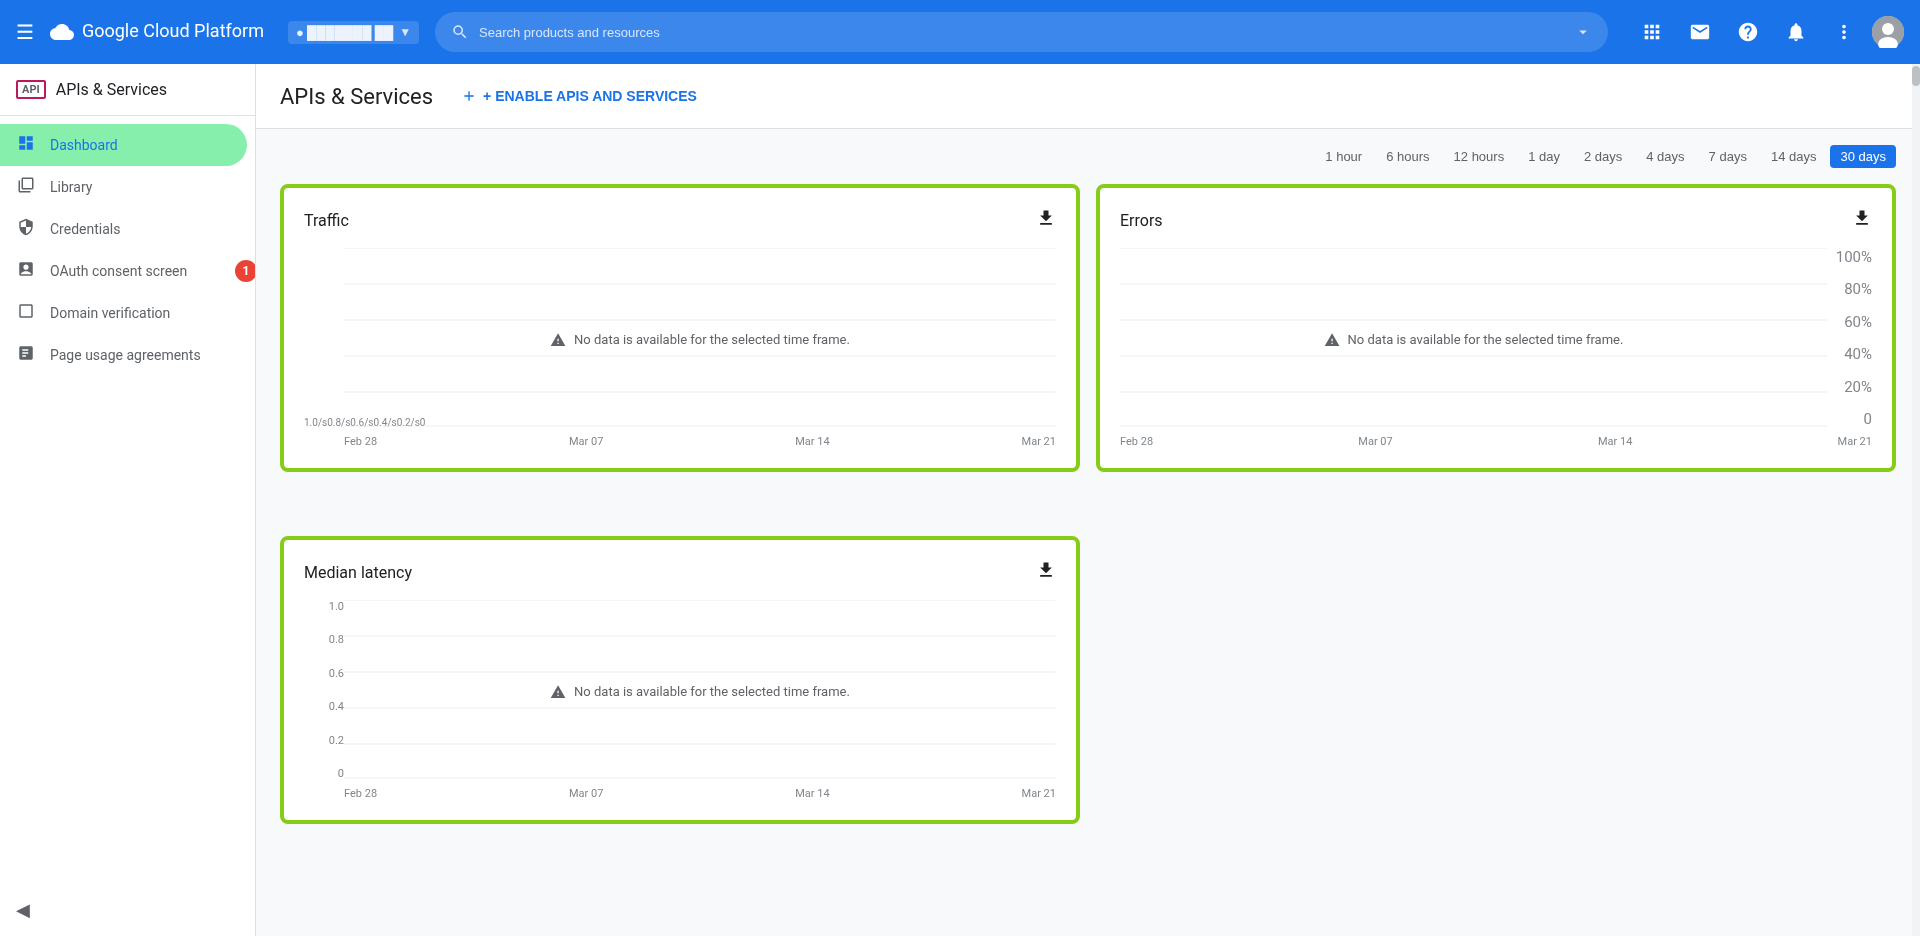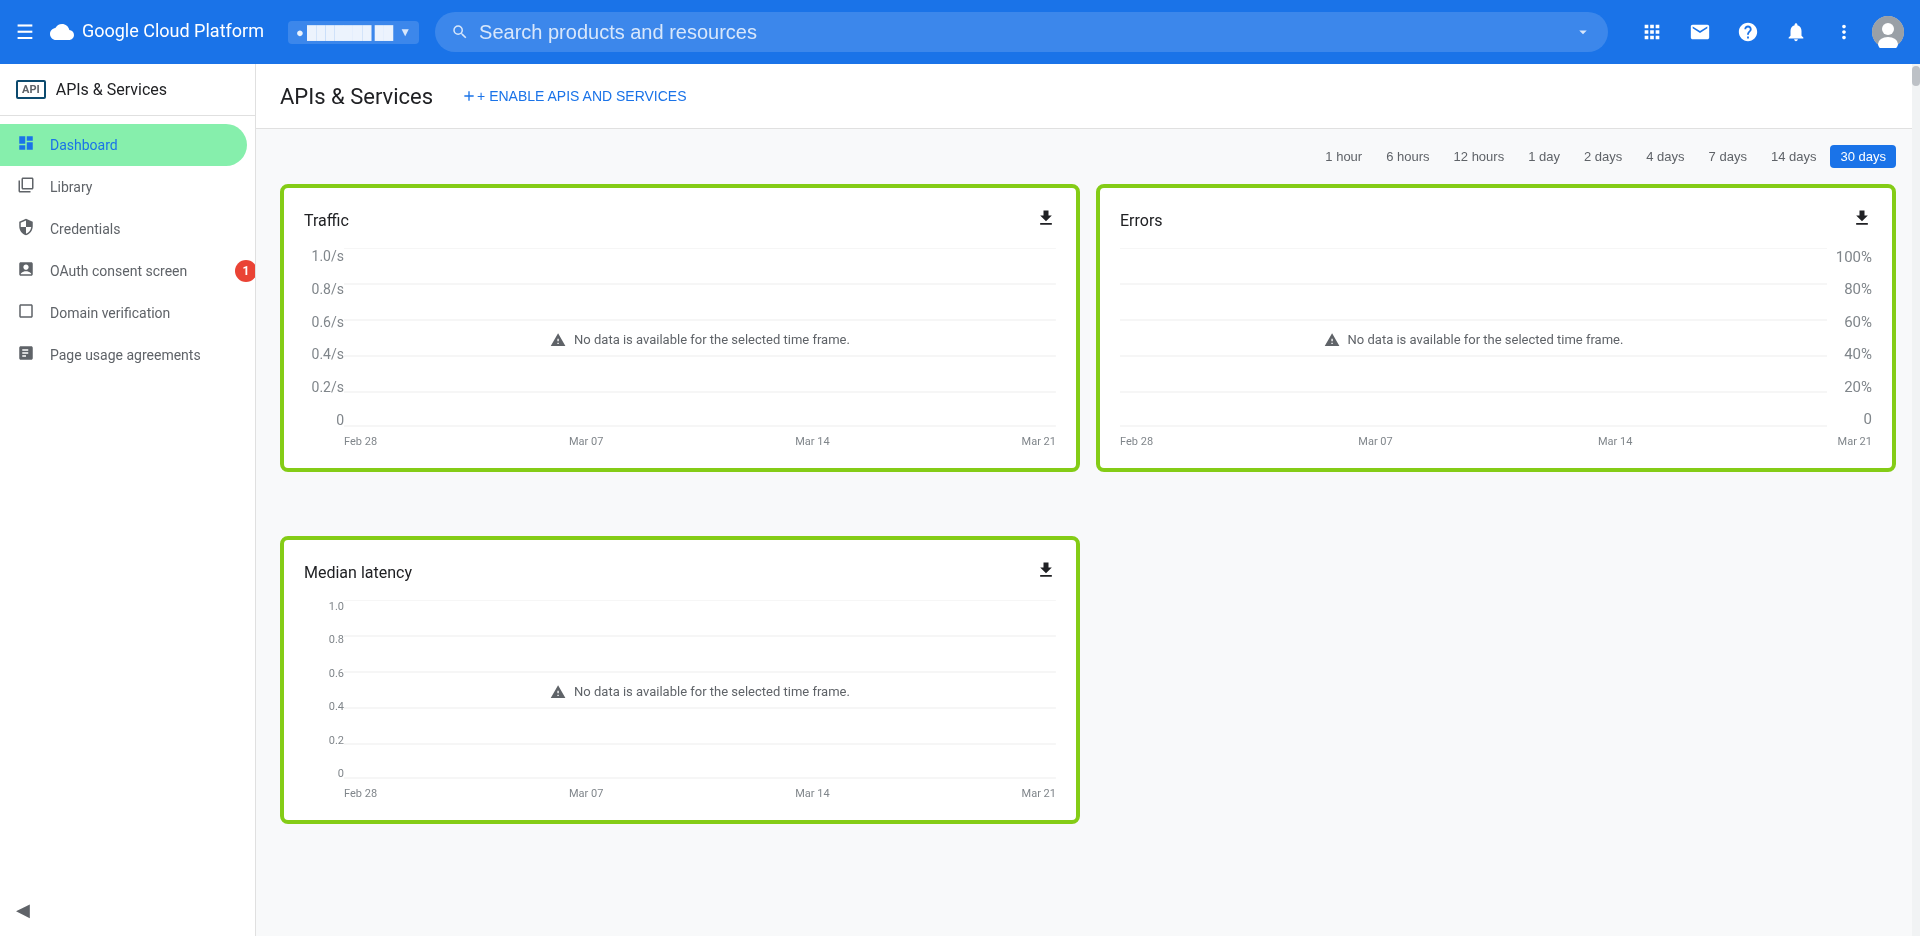--- a/index.html
+++ b/index.html
@@ -16,42 +16,42 @@
       gap: 16px;
       position: fixed;
       top: 0; left: 0; right: 0;
       z-index: 100;
     }
     .nav-hamburger { cursor: pointer; font-size: 20px; }
     .nav-logo { display: flex; align-items: flex-start; gap: 8px; font-size: 18px; font-weight: 400; white-space: nowrap; }
     .nav-project { display: flex; align-items: center; gap: 6px; background: rgba(255,255,255,0.15); border-radius: 4px; padding: 4px 8px; cursor: pointer; margin-left: 8px; }
     .nav-project-text { font-size: 13px; color: rgba(255,255,255,0.9); }
     .nav-search { flex: 1; display: flex; align-items: center; background: rgba(255,255,255,0.15); border-radius: 24px; padding: 0 16px; height: 40px; gap: 10px; cursor: text; }
-    .nav-search input { background: transparent; border: none; outline: none; color: white; font-size: 20px; flex: 1; }
+    .nav-search input { background: transparent; border: none; outline: none; color: white; font-size: 13px; flex: 1; }
     .nav-search input::placeholder { color: rgba(255,255,255,0.8); }
     .nav-icons { display: flex; align-items: center; gap: 8px; margin-left: 8px; }
     .nav-icon-btn { width: 40px; height: 40px; border-radius: 50%; display: flex; align-items: center; justify-content: center; cursor: pointer; color: white; font-size: 18px; }
     .avatar { width: 32px; height: 32px; border-radius: 50%; background: #ccc; display: flex; align-items: center; justify-content: center; cursor: pointer; }
 
     
     .layout { display: flex; margin-top: 64px; height: calc(936px - 64px); }
 
     
     .sidebar {
       width: 256px;
       background: white;
       border-right: 1px solid #e0e0e0;
       flex-shrink: 0;
       display: flex;
       flex-direction: column;
       overflow-y: auto;
       height: 100%;
     }
     .sidebar-api-header { display: flex; align-items: center; gap: 10px; padding: 16px; border-bottom: 1px solid #e0e0e0; }
-    .api-badge { font-size: 11px; font-weight: 700; border: 2px solid #0c4a6e; color: #5f6368; padding: 1px 4px; border-radius: 2px; }
+    .api-badge { font-size: 11px; font-weight: 700; border: 2px solid #be185d; color: #5f6368; padding: 1px 4px; border-radius: 2px; }
     .sidebar-title { font-size: 16px; color: #202124; }
     .sidebar-nav { padding: 8px 0; flex: 1; }
     .sidebar-item {
       display: flex;
       align-items: center;
       gap: 14px;
       padding: 10px 16px;
       cursor: pointer;
       color: #5f6368;
       font-size: 14px;
@@ -77,21 +77,21 @@
       justify-content: center;
       font-size: 12px;
       font-weight: bold;
     }
     .sidebar-collapse { padding: 16px; color: #5f6368; cursor: pointer; font-size: 18px; margin-top: auto; }
 
     
     .main { flex: 1; overflow-y: auto; background: #f8f9fa; }
     .main-header { display: flex; align-items: center; gap: 16px; padding: 16px 24px; background: white; border-bottom: 1px solid #e0e0e0; }
     .main-title { font-size: 22px; font-weight: 400; color: #202124; }
-    .enable-btn { display: flex; align-items: center; color: #1a73e8; font-size: 14px; font-weight: 400; cursor: pointer; border: none; background: none; padding: 8px 12px; border-radius: 4px; }
+    .enable-btn { display: flex; align-items: center; gap: 6px; color: #1a73e8; font-size: 14px; font-weight: 700; cursor: pointer; border: none; background: none; padding: 8px 12px; border-radius: 4px; }
 
     
     .time-filters { display: flex; align-items: center; justify-content: flex-end; padding: 16px 24px 8px; gap: 4px; }
     .time-btn { padding: 4px 10px; border-radius: 4px; border: none; background: transparent; cursor: pointer; font-size: 13px; color: #5f6368; }
     .time-btn.active { background: #1a73e8; color: white; border-radius: 4px; }
 
     
     .charts-grid { display: grid; grid-template-columns: 1fr 1fr; gap: 16px; padding: 8px 24px 16px; }
     .chart-card { background: white; border: 4px solid #84cc16; border-radius: 8px; padding: 20px; }
     .chart-card.half-only { grid-column: 1; margin-top: 48px; }
@@ -284,21 +284,21 @@
         <div class="chart-header">
           <span class="chart-title">Traffic</span>
           <span class="download-icon">
             <svg width="20" height="20" viewBox="0 0 24 24" fill="#202124">
                 <path d="M19 9h-4V3H9v6H5l7 7 7-7zM5 18v2h14v-2H5z"></path>
               </svg>
           </span>
         </div>
         <div class="chart-wrapper">
           <div style="display:flex; gap: 0;">
-            <div style="display:flex; flex-direction:column; justify-content:space-between; align-items:flex-end; width:40px; height:180px; padding-bottom:0; font-size:14px; color:#80868b;">
+            <div style="display:flex; flex-direction:row; justify-content:space-between; align-items:flex-end; width:40px; height:180px; padding-bottom:0; font-size:10px; color:#80868b;">
               <span>1.0/s</span>
               <span>0.8/s</span>
               <span>0.6/s</span>
               <span>0.4/s</span>
               <span>0.2/s</span>
               <span>0</span>
             </div>
             <div style="flex:1; position:relative;">
               <svg width="100%" height="180" viewBox="0 0 600 180" preserveAspectRatio="none">
                 <line x1="0" y1="0" x2="600" y2="0" stroke="#e0e0e0" stroke-width="0.5"></line>

